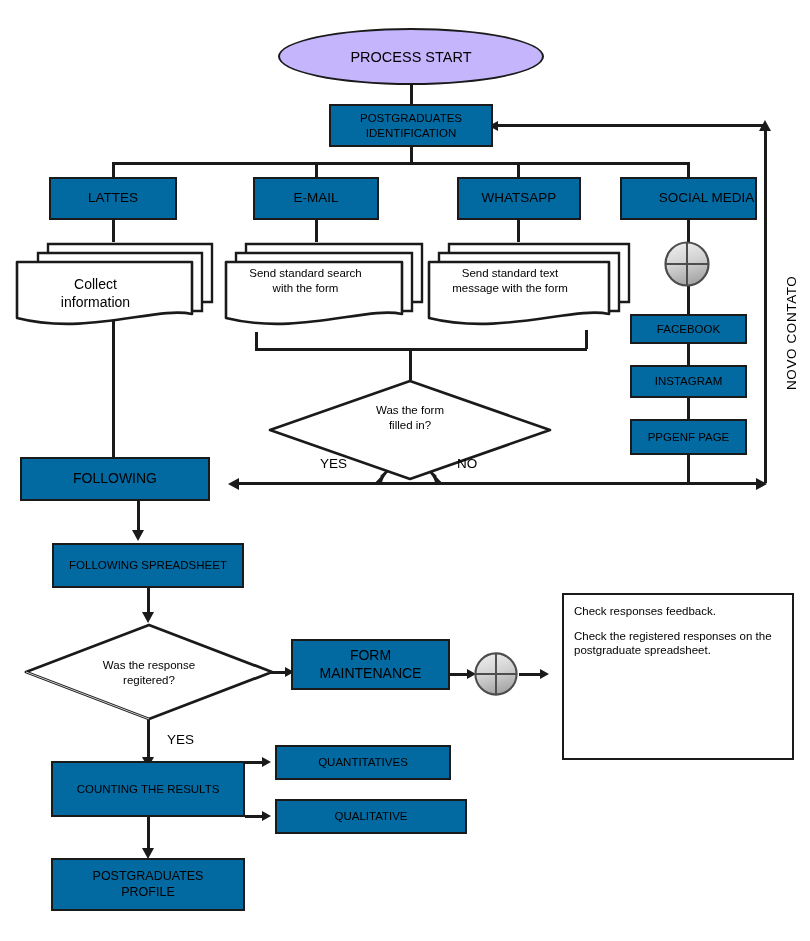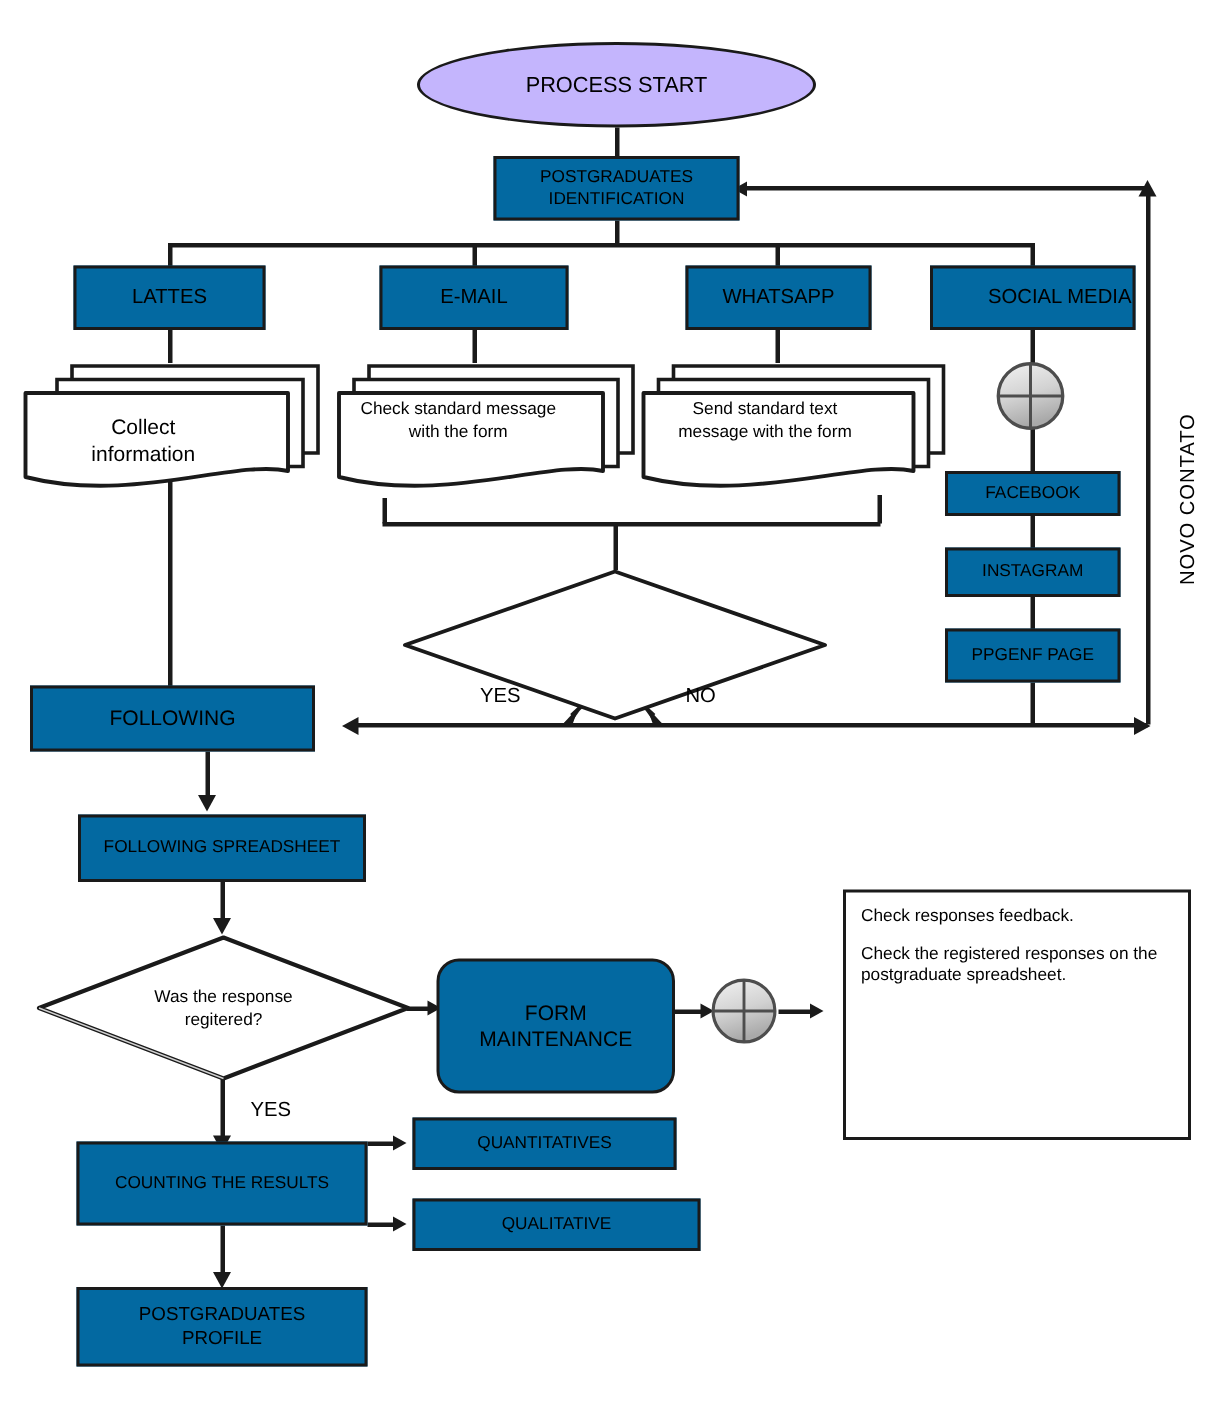--- a/index.html
+++ b/index.html
@@ -136,21 +136,21 @@
   </div>
 
   <div class="docstack" style="left:222px;top:240px;">
     <svg width="205" height="95" viewBox="0 0 205 95">
       <path d="M24 4 H200 V62 H24 Z" fill="#fff" stroke="#1a1a1a" stroke-width="2.4"></path>
       <path d="M14 13 H190 V71 H14 Z" fill="#fff" stroke="#1a1a1a" stroke-width="2.4"></path>
       <path d="M4 22 H180 V74 C145 66 75 96 4 78 Z" fill="#fff" stroke="#1a1a1a" stroke-width="2.6" stroke-linejoin="round"></path>
     </svg>
   </div>
   <div class="doclabel" style="left:228px;top:266px;width:155px;font-size:11.5px;">
-    <div>Check standard message</div>
+    <div>Send standard search</div>
     <div>with the form</div>
   </div>
 
   <div class="docstack" style="left:425px;top:240px;">
     <svg width="210" height="95" viewBox="0 0 210 95">
       <path d="M24 4 H204 V62 H24 Z" fill="#fff" stroke="#1a1a1a" stroke-width="2.4"></path>
       <path d="M14 13 H194 V71 H14 Z" fill="#fff" stroke="#1a1a1a" stroke-width="2.4"></path>
       <path d="M4 22 H184 V74 C149 66 76 96 4 78 Z" fill="#fff" stroke="#1a1a1a" stroke-width="2.6" stroke-linejoin="round"></path>
     </svg>
   </div>
@@ -191,20 +191,24 @@
   <div class="hline" style="left:255px;top:348px;width:332px;"></div>
   <div class="vline" style="left:255px;top:332px;height:17px;"></div>
   <div class="vline" style="left:585px;top:330px;height:19px;"></div>
   <div class="vline" style="left:409px;top:348px;height:32px;"></div>
 
   <div class="diamond" style="left:267px;top:378px;">
     <svg width="286" height="104" viewBox="0 0 286 104">
       <polygon points="143,3 283,52 143,101 3,52" fill="#ffffff" stroke="#1a1a1a" stroke-width="2.6" stroke-linejoin="round"></polygon>
     </svg>
   </div>
+  <div class="dlabel" style="left:330px;top:403px;width:160px;font-size:11.5px;">
+    <div>Was the form</div>
+    <div>filled in?</div>
+  </div>
 
   <div style="position:absolute;left:372px;top:450px;width:40px;height:34px;z-index:4;">
     <svg width="40" height="34" viewBox="0 0 40 34">
       <line x1="38" y1="0" x2="9" y2="27" stroke="#1a1a1a" stroke-width="2.6"></line>
       <polygon points="3,33 14,21 10,32" fill="#1a1a1a"></polygon>
       <polygon points="4,32 15,23 8,33" fill="#1a1a1a"></polygon>
     </svg>
   </div>
   <div style="position:absolute;left:405px;top:450px;width:40px;height:34px;z-index:4;">
     <svg width="40" height="34" viewBox="0 0 40 34">
@@ -243,21 +247,21 @@
     </svg>
   </div>
   <div class="dlabel" style="left:70px;top:658px;width:158px;font-size:11.5px;">
     <div>Was the response</div>
     <div>regitered?</div>
   </div>
 
   <div class="hline" style="left:271px;top:671px;width:16px;"></div>
   <div class="arr sm right" style="left:285px;top:667px;"></div>
 
-  <div class="box" style="left:291px;top:639px;width:159px;height:90px;font-size:14px;flex-direction:column;border-radius:15px;">
+  <div class="box" style="left:291px;top:639px;width:159px;height:51px;font-size:14px;flex-direction:column;">
     <span>FORM</span>
     <span>MAINTENANCE</span>
   </div>
 
   <div class="hline" style="left:450px;top:673px;width:20px;"></div>
   <div class="arr sm right" style="left:467px;top:669px;"></div>
   <div class="junction" style="left:473px;top:651px;">
     <svg width="46" height="46" viewBox="0 0 48 48">
       <defs>
         <linearGradient id="jg2" x1="0" y1="0" x2="0.3" y2="1">

